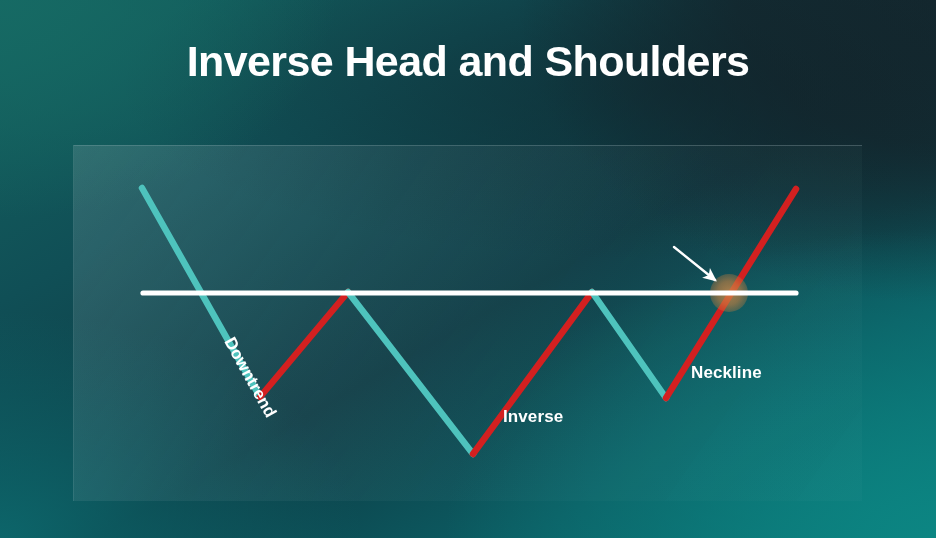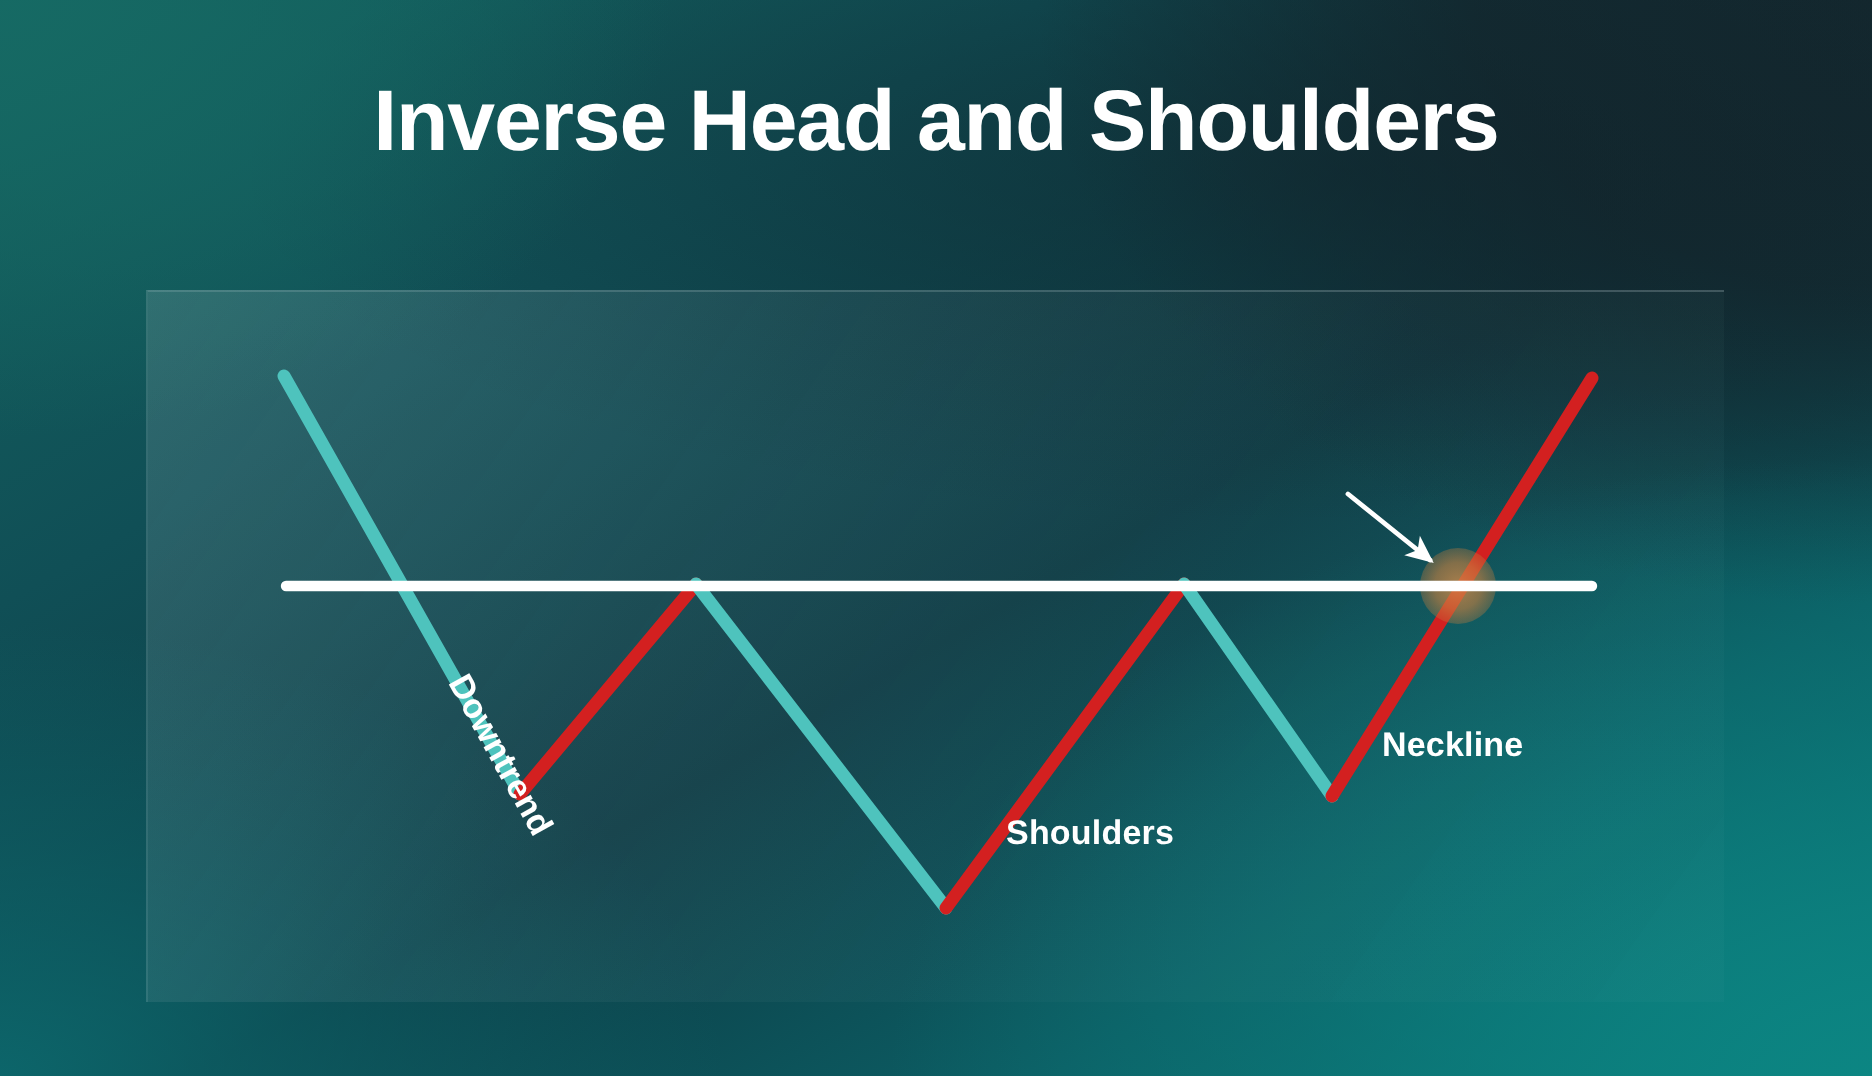--- a/index.html
+++ b/index.html
@@ -158,19 +158,19 @@
 
       <circle cx="655" cy="147" r="19" fill="url(#breakoutGlow)"></circle>
 
       <line x1="69" y1="147" x2="722" y2="147" stroke="#ffffff" stroke-width="5.2" stroke-linecap="round"></line>
 
       <line x1="600" y1="101" x2="641" y2="134" stroke="#ffffff" stroke-width="2.4" stroke-linecap="round" marker-end="url(#arrowHead)"></line>
     </svg>
 
     <div id="label-downtrend">Downtrend</div>
 
-    <div class="chart-label" id="label-neckline">Shoulders</div>
+    <div class="chart-label" id="label-neckline">Inverse</div>
 
     <div class="chart-label" id="label-breakout">Neckline</div>
 
   </div>
 
 </div>
 
 </body></html>

